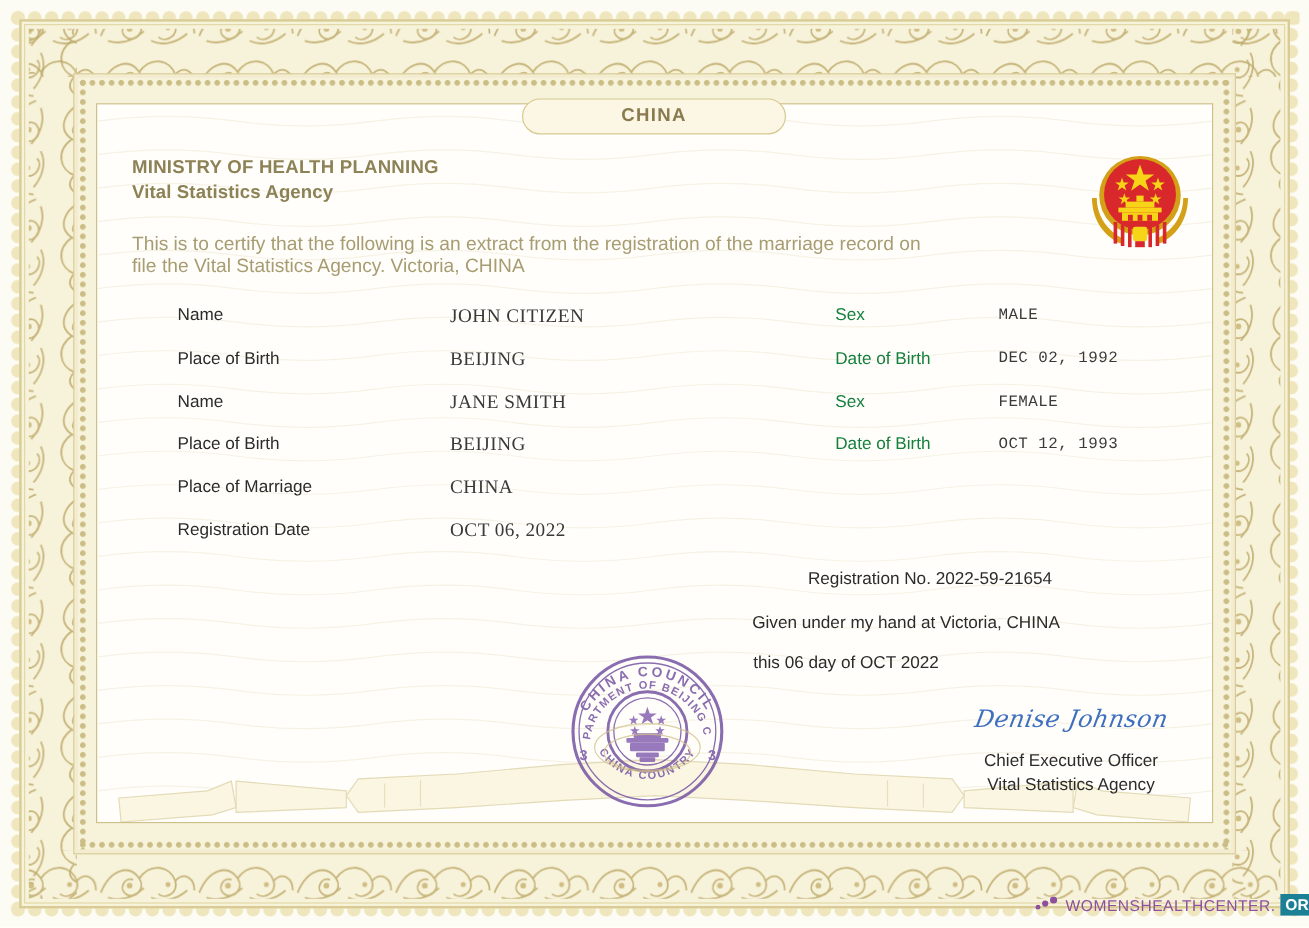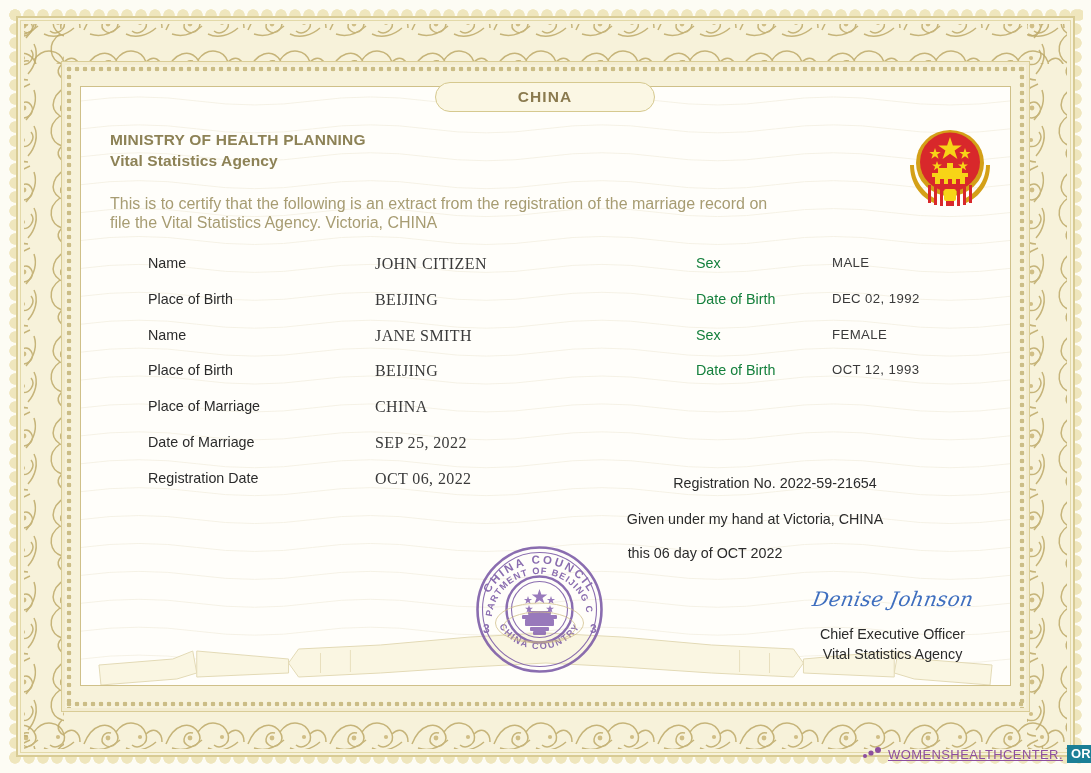--- a/index.html
+++ b/index.html
@@ -137,21 +137,21 @@
   .frow { position: relative; height: 35.8px; }
   .lab-l { position: absolute; left: 63px; font-size: 14.3px; color: #2b2b2b; }
   .val-l {
     position: absolute; left: 290px;
     font-family: Liberation Serif, serif;
     font-size: 16px; color: #3a3a3a; letter-spacing: .4px;
   }
   .lab-r { position: absolute; left: 611px; font-size: 14.3px; color: #15803d; }
   .val-r {
     position: absolute; left: 747px;
-    font-family: Liberation Sans, sans-serif;
+    font-family: Liberation Mono, monospace;
     font-size: 13.2px; color: #3a3a3a; letter-spacing: .4px;
   }
 
   
   .regno {
     position: absolute; left: 470px; top: 388px;
     width: 440px; text-align: center;
     font-size: 14.3px; color: #2b2b2b;
   }
   .given {
@@ -194,21 +194,21 @@
 
   
   .watermark {
     position: absolute; left: 862px; top: 745px;
     display: flex; align-items: center; gap: 4px;
     z-index: 20;
   }
   .wm-dots { width: 22px; height: 14px; }
   .wm-text {
     font-size: 13px; letter-spacing: .4px;
-    color: #8d4f9e; font-weight: 500; text-decoration: underline;
+    color: #8d4f9e; font-weight: 500;
   }
   .wm-org {
     background: #1b7f96; color: #ffffff;
     font-size: 13px; font-weight: bold;
     padding: 1px 4px 2px 4px; letter-spacing: .3px;
   }
 </style>
 </head>
 <body>
 
@@ -365,24 +365,20 @@
           <span class="lab-l">Place of Birth</span>
           <span class="val-l">BEIJING</span>
           <span class="lab-r">Date of Birth</span>
           <span class="val-r">OCT 12, 1993</span>
         </div>
         <div class="frow">
           <span class="lab-l">Place of Marriage</span>
           <span class="val-l">CHINA</span>
         </div>
         <div class="frow">
-          <span class="lab-l">Date of Marriage</span>
-          <span class="val-l">SEP 25, 2022</span>
-        </div>
-        <div class="frow">
           <span class="lab-l">Registration Date</span>
           <span class="val-l">OCT 06, 2022</span>
         </div>
       </div>
 
       <div class="regno">Registration No. 2022-59-21654</div>
       <div class="given">Given under my hand at Victoria, CHINA</div>
       <div class="dayline">this 06 day of OCT 2022</div>
 
       <svg class="seal" viewBox="0 0 145 145" xmlns="http://www.w3.org/2000/svg">

